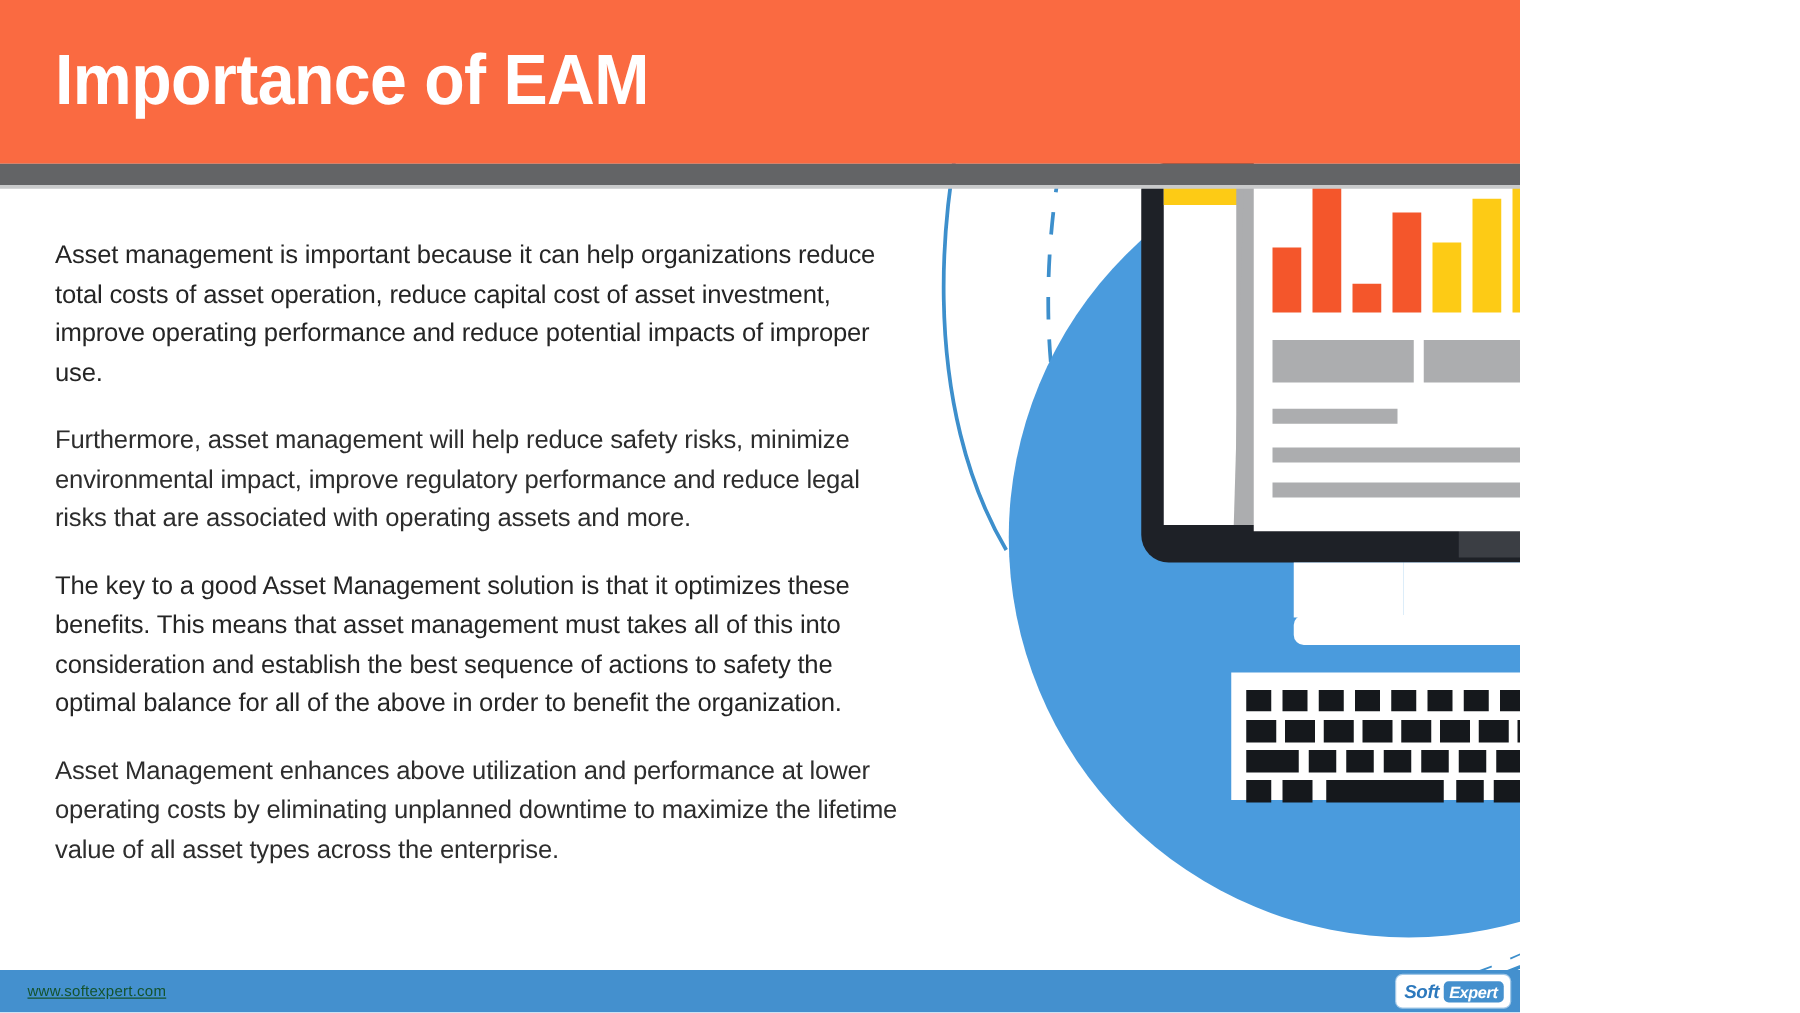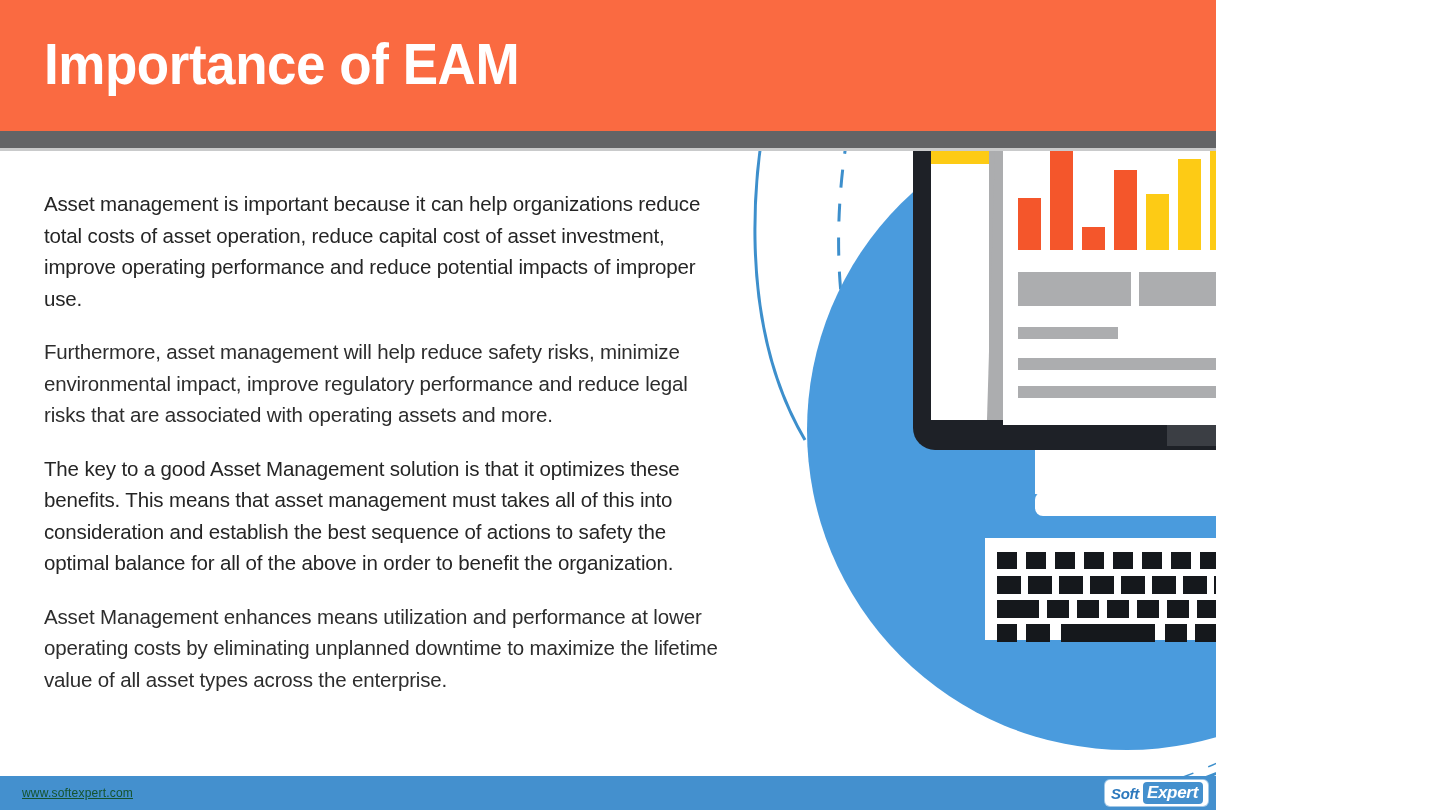--- a/index.html
+++ b/index.html
@@ -108,21 +108,21 @@
     z-index: 61;
   }
   .logo-soft {
     font-size: 15px;
     font-weight: bold;
     font-style: italic;
     color: #2d79bd;
     letter-spacing: -0.3px;
   }
   .logo-expert {
-    font-size: 17px;
+    font-size: 13px;
     font-weight: bold;
     font-style: italic;
     color: #ffffff;
     background: #4490CE;
     border-radius: 4px;
     padding: 1px 5px 1px 4px;
     letter-spacing: -0.3px;
   }
 
   
@@ -278,21 +278,21 @@
 
   <div class="header-band"></div>
   <div class="header-underline"></div>
   <div class="header-underline-shadow"></div>
   <div class="slide-title">Importance of EAM</div>
 
   <div class="content">
     <p class="para bold">Asset management is important because it can help organizations reduce total costs of asset operation, reduce capital cost of asset investment, improve operating performance and reduce potential impacts of improper use.</p>
     <p class="para">Furthermore, asset management will help reduce safety risks, minimize environmental impact, improve regulatory performance and reduce legal risks that are associated with operating assets and more.</p>
     <p class="para bold">The key to a good Asset Management solution is that it optimizes these benefits. This means that asset management must takes all of this into consideration and establish the best sequence of actions to safety the optimal balance for all of the above in order to benefit the organization.</p>
-    <p class="para last">Asset Management enhances means utilization and performance at lower operating costs by eliminating unplanned downtime to maximize the lifetime value of all asset types across the enterprise.</p>
+    <p class="para last">Asset Management enhances above utilization and performance at lower operating costs by eliminating unplanned downtime to maximize the lifetime value of all asset types across the enterprise.</p>
   </div>
 
   <div class="footer-band"></div>
   <div class="footer-url">www.softexpert.com</div>
   <div class="logo">
     <span class="logo-soft">Soft</span>
     <span class="logo-expert">Expert</span>
   </div>
 
 </div>

